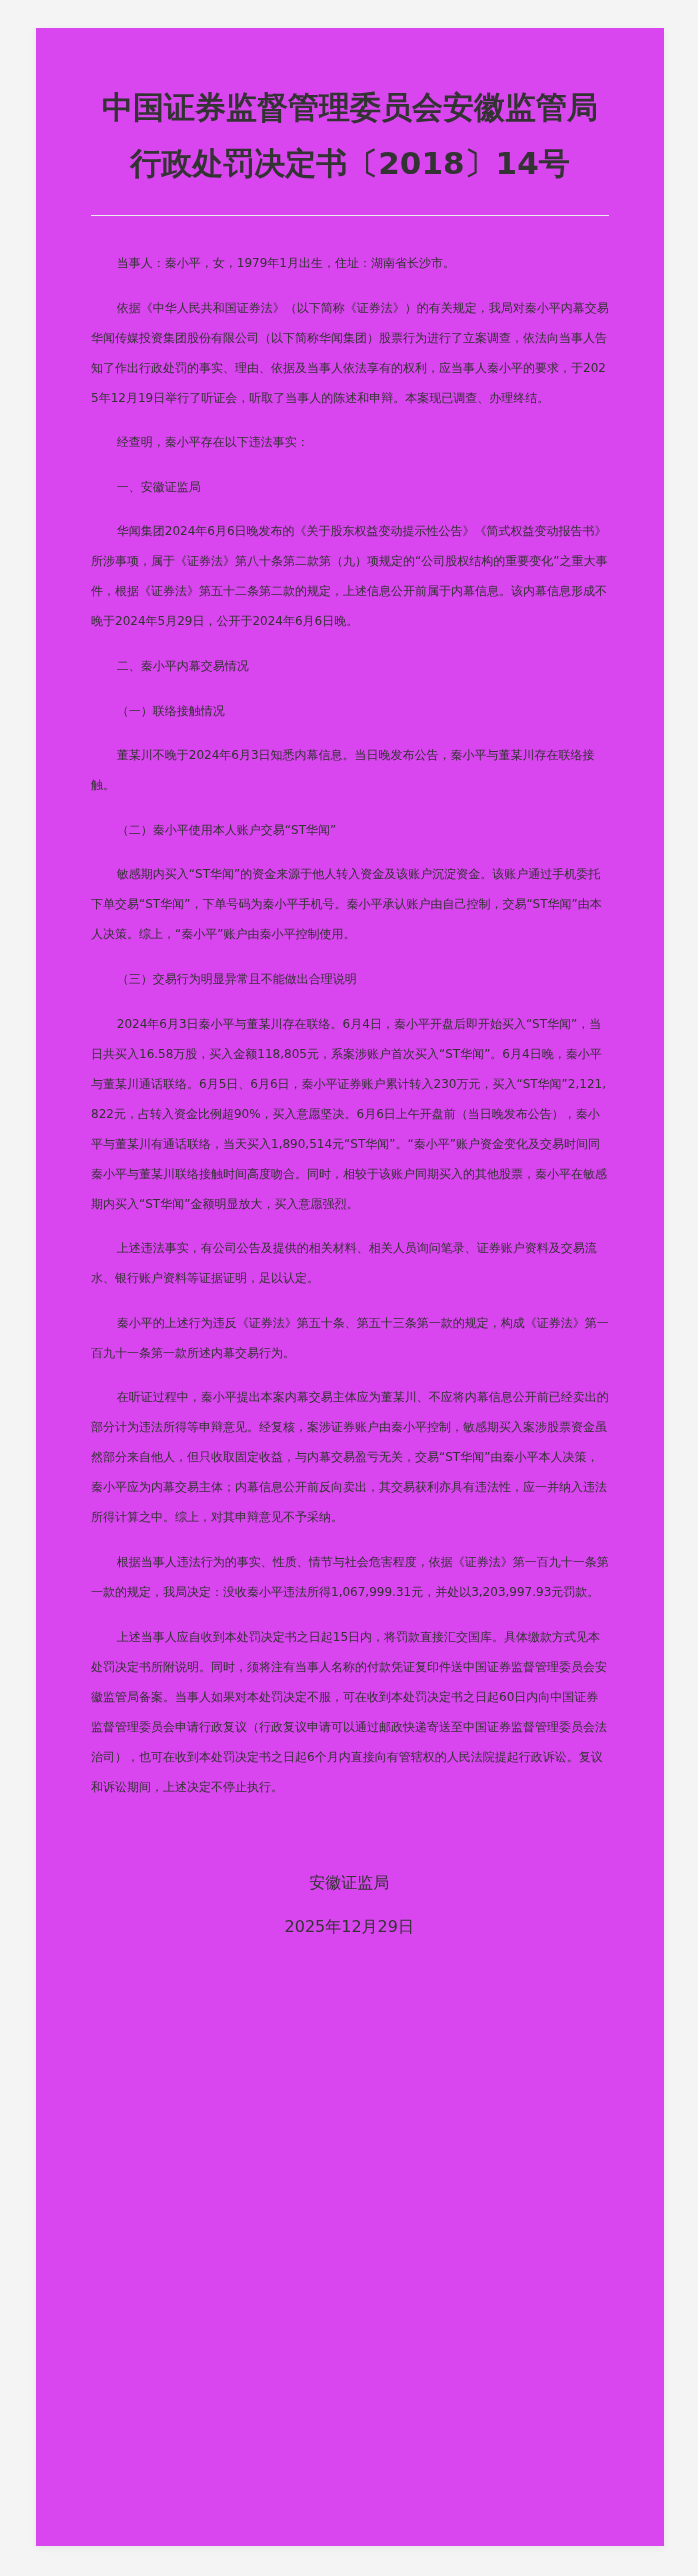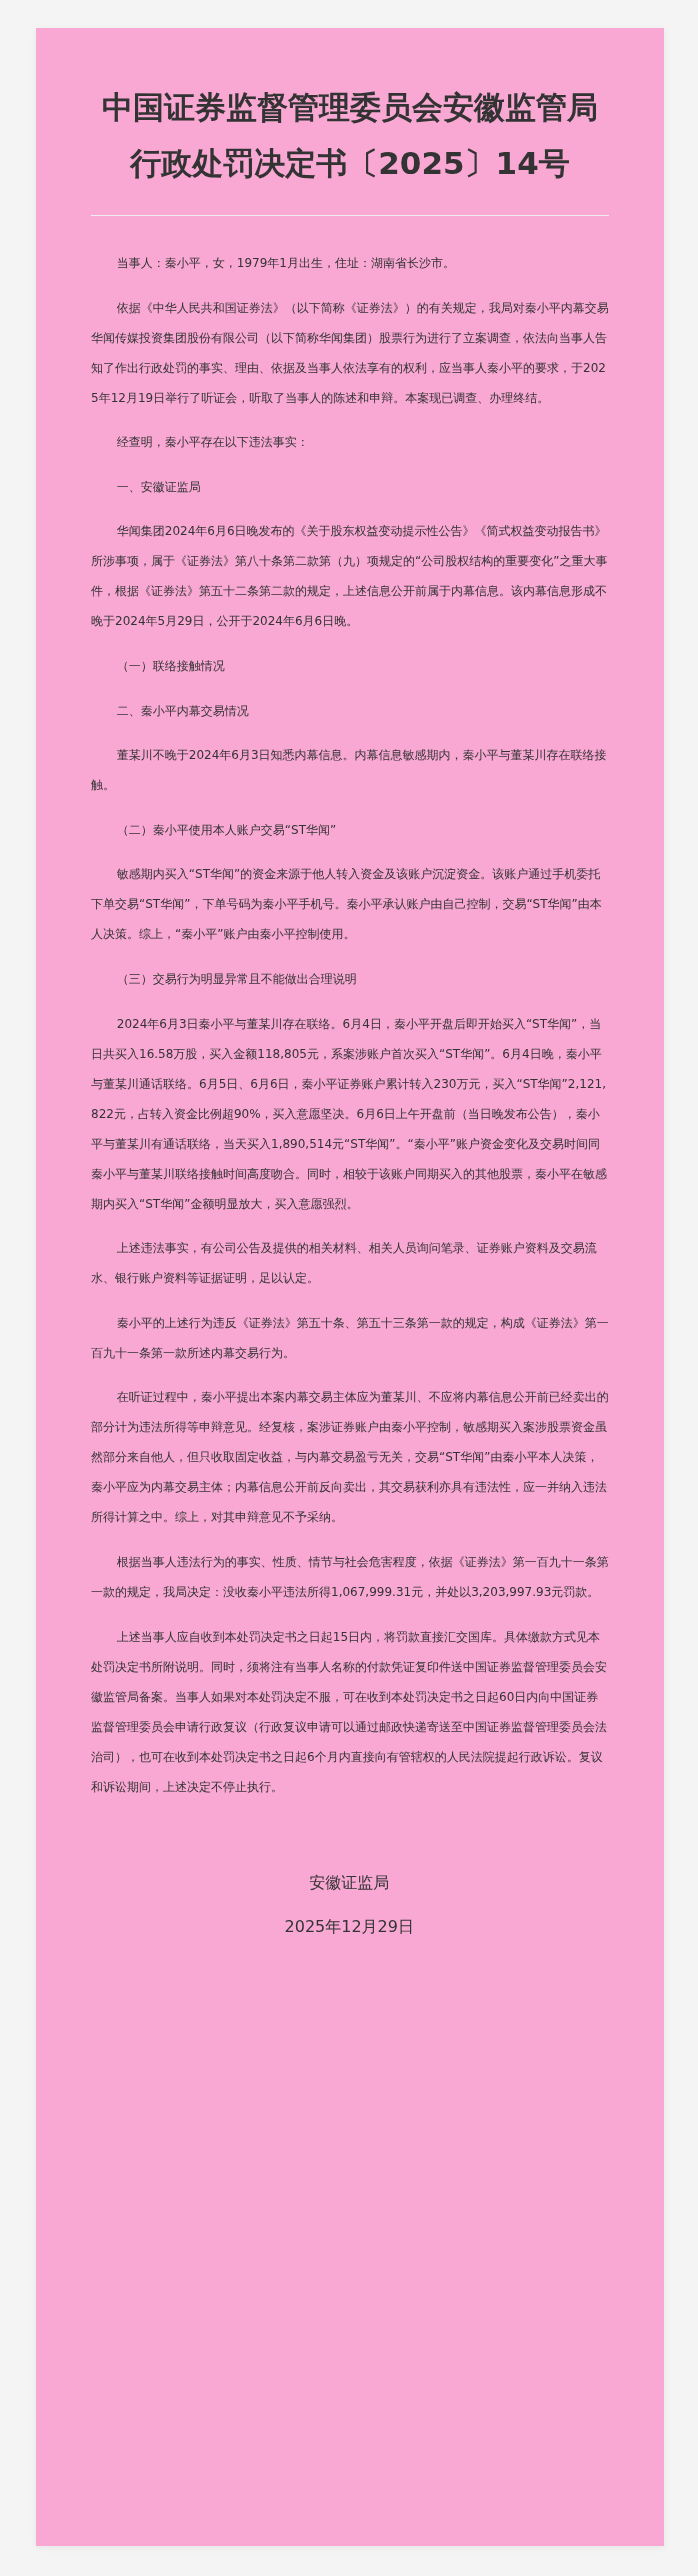--- a/index.html
+++ b/index.html
@@ -12,21 +12,21 @@
     min-height: 2576px;
     font-family: "DejaVu Sans", "Liberation Sans", sans-serif;
     color: #333333;
   }
   .card {
     position: absolute;
     left: 36px;
     top: 28px;
     width: 628px;
     height: 2518px;
-    background: #f9a8d4;
+    background: #d946ef;
     box-shadow: 0 1.5px 7.3px rgba(0,0,0,0.06);
     box-sizing: border-box;
     padding: 0 55px;
   }
   .title {
     margin: 51px 0 0 0;
     text-align: center;
     font-size: 31px;
     font-weight: bold;
     line-height: 56px;
@@ -59,33 +59,33 @@
     padding-right: 1.5px;
   }
   .signature div { margin-bottom: 14.6px; }
 </style>
 </head>
 <body>
 
 <div class="card">
   <h1 class="title">
     <span>中国证券监督管理委员会安徽监管局</span>
-    <span>行政处罚决定书〔2025〕14号</span>
+    <span>行政处罚决定书〔2018〕14号</span>
   </h1>
   <div class="divider"></div>
 
   <div class="body">
     <p>当事人：秦小平，女，1979年1月出生，住址：湖南省长沙市。</p>
     <p>依据《中华人民共和国证券法》（以下简称《证券法》）的有关规定，我局对秦小平内幕交易华闻传媒投资集团股份有限公司（以下简称华闻集团）股票行为进行了立案调查，依法向当事人告知了作出行政处罚的事实、理由、依据及当事人依法享有的权利，应当事人秦小平的要求，于2025年12月19日举行了听证会，听取了当事人的陈述和申辩。本案现已调查、办理终结。</p>
     <p>经查明，秦小平存在以下违法事实：</p>
     <p>一、安徽证监局</p>
     <p>华闻集团2024年6月6日晚发布的《关于股东权益变动提示性公告》《简式权益变动报告书》所涉事项，属于《证券法》第八十条第二款第（九）项规定的“公司股权结构的重要变化”之重大事件，根据《证券法》第五十二条第二款的规定，上述信息公开前属于内幕信息。该内幕信息形成不晚于2024年5月29日，公开于2024年6月6日晚。</p>
+    <p>二、秦小平内幕交易情况</p>
     <p>（一）联络接触情况</p>
-    <p>二、秦小平内幕交易情况</p>
-    <p>董某川不晚于2024年6月3日知悉内幕信息。内幕信息敏感期内，秦小平与董某川存在联络接触。</p>
+    <p>董某川不晚于2024年6月3日知悉内幕信息。当日晚发布公告，秦小平与董某川存在联络接触。</p>
     <p>（二）秦小平使用本人账户交易“ST华闻”</p>
     <p>敏感期内买入“ST华闻”的资金来源于他人转入资金及该账户沉淀资金。该账户通过手机委托下单交易“ST华闻”，下单号码为秦小平手机号。秦小平承认账户由自己控制，交易“ST华闻”由本人决策。综上，“秦小平”账户由秦小平控制使用。</p>
     <p>（三）交易行为明显异常且不能做出合理说明</p>
     <p>2024年6月3日秦小平与董某川存在联络。6月4日，秦小平开盘后即开始买入“ST华闻”，当日共买入16.58万股，买入金额118,805元，系案涉账户首次买入“ST华闻”。6月4日晚，秦小平与董某川通话联络。6月5日、6月6日，秦小平证券账户累计转入230万元，买入“ST华闻”2,121,822元，占转入资金比例超90%，买入意愿坚决。6月6日上午开盘前（当日晚发布公告），秦小平与董某川有通话联络，当天买入1,890,514元“ST华闻”。“秦小平”账户资金变化及交易时间同秦小平与董某川联络接触时间高度吻合。同时，相较于该账户同期买入的其他股票，秦小平在敏感期内买入“ST华闻”金额明显放大，买入意愿强烈。</p>
     <p>上述违法事实，有公司公告及提供的相关材料、相关人员询问笔录、证券账户资料及交易流水、银行账户资料等证据证明，足以认定。</p>
     <p>秦小平的上述行为违反《证券法》第五十条、第五十三条第一款的规定，构成《证券法》第一百九十一条第一款所述内幕交易行为。</p>
     <p>在听证过程中，秦小平提出本案内幕交易主体应为董某川、不应将内幕信息公开前已经卖出的部分计为违法所得等申辩意见。经复核，案涉证券账户由秦小平控制，敏感期买入案涉股票资金虽然部分来自他人，但只收取固定收益，与内幕交易盈亏无关，交易“ST华闻”由秦小平本人决策，秦小平应为内幕交易主体；内幕信息公开前反向卖出，其交易获利亦具有违法性，应一并纳入违法所得计算之中。综上，对其申辩意见不予采纳。</p>
     <p>根据当事人违法行为的事实、性质、情节与社会危害程度，依据《证券法》第一百九十一条第一款的规定，我局决定：没收秦小平违法所得1,067,999.31元，并处以3,203,997.93元罚款。</p>
     <p>上述当事人应自收到本处罚决定书之日起15日内，将罚款直接汇交国库。具体缴款方式见本处罚决定书所附说明。同时，须将注有当事人名称的付款凭证复印件送中国证券监督管理委员会安徽监管局备案。当事人如果对本处罚决定不服，可在收到本处罚决定书之日起60日内向中国证券监督管理委员会申请行政复议（行政复议申请可以通过邮政快递寄送至中国证券监督管理委员会法治司），也可在收到本处罚决定书之日起6个月内直接向有管辖权的人民法院提起行政诉讼。复议和诉讼期间，上述决定不停止执行。</p>
   </div>

